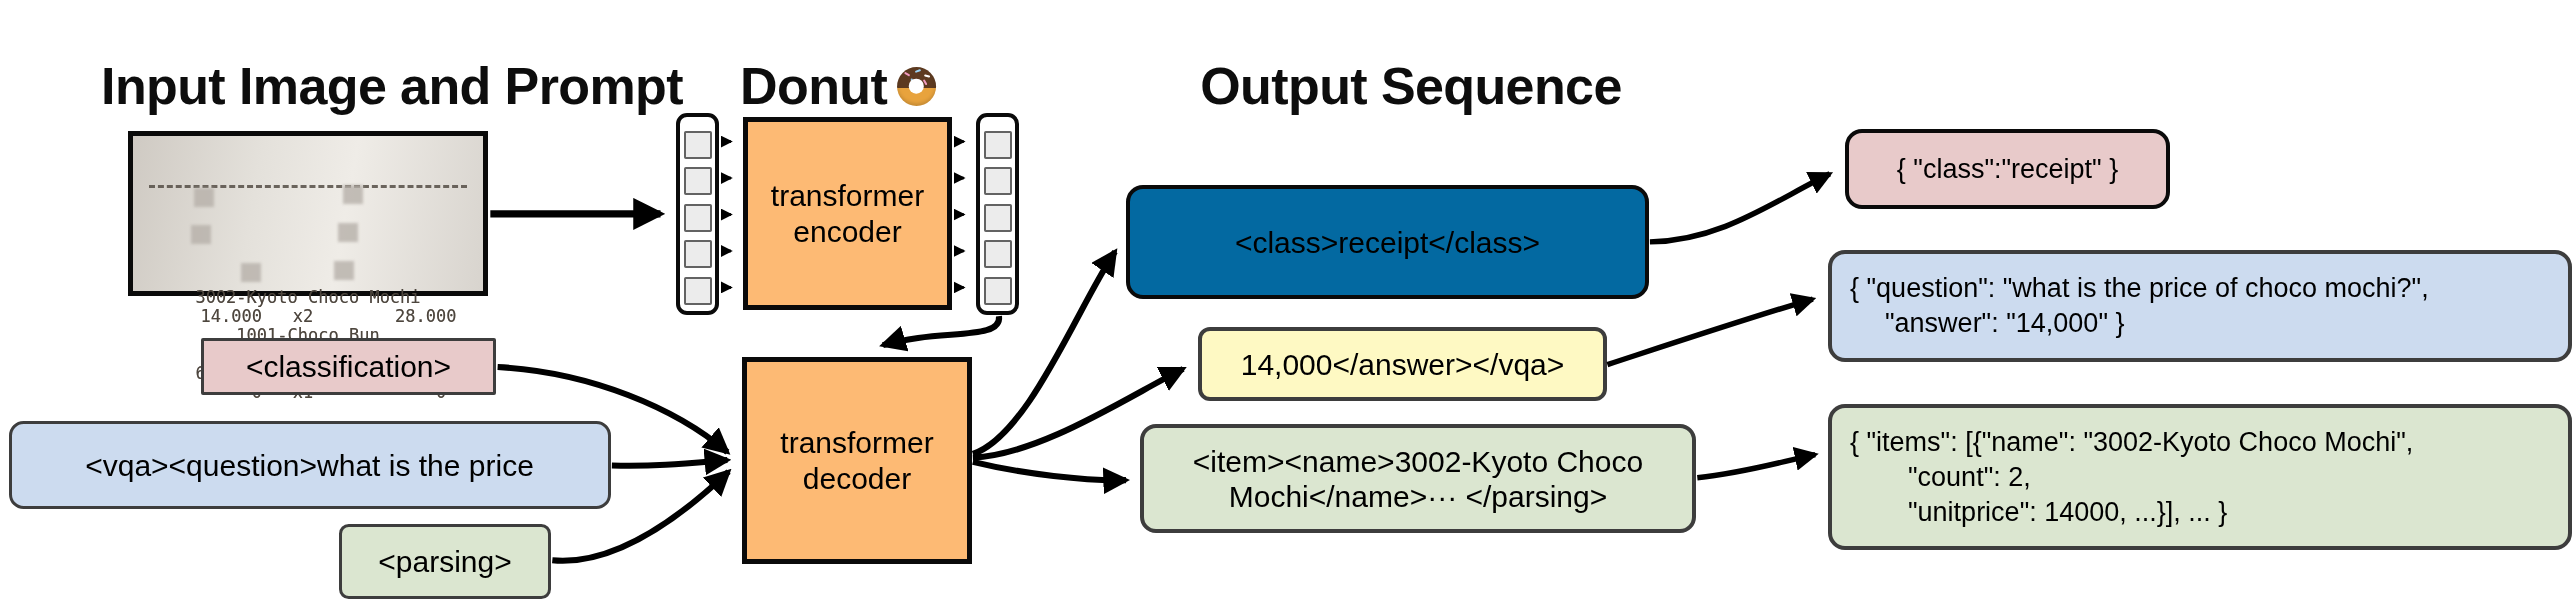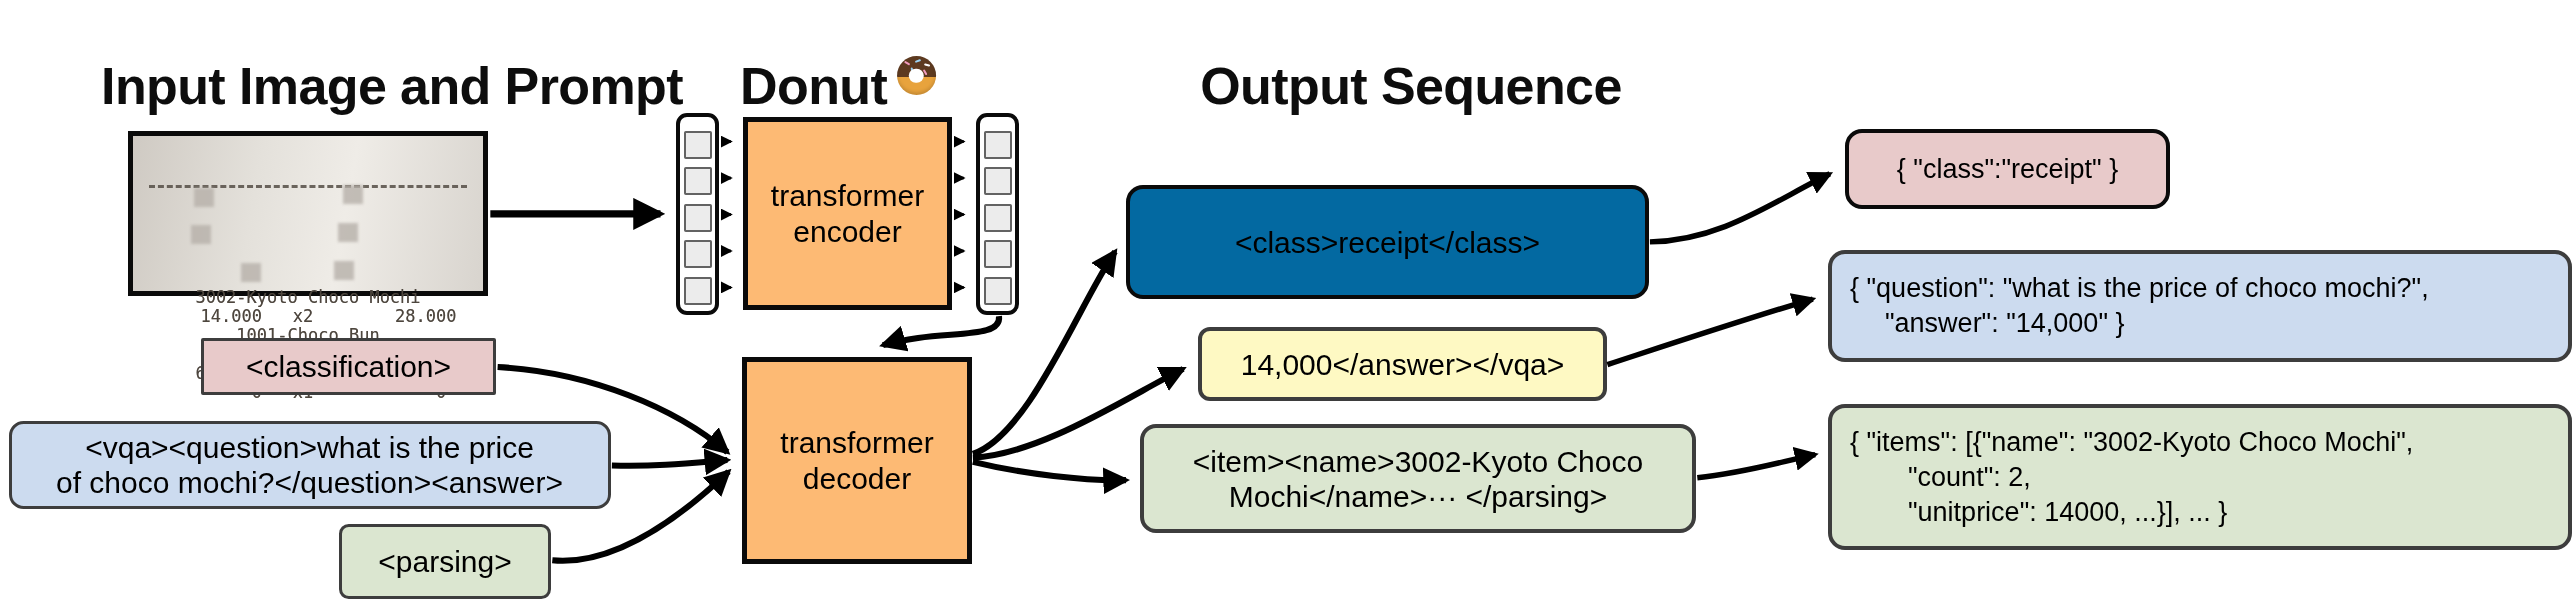--- a/index.html
+++ b/index.html
@@ -1,20 +1,20 @@
 <!DOCTYPE html>
 <html style="font-size:9.7px"><head>
 <meta charset="utf-8">
 <style>
   html,body{margin:0;padding:0;background:#fff;}
   #canvas{position:relative;width:2576px;height:612px;background:#fff;overflow:hidden;
           font-family:"Liberation Sans",sans-serif;color:#000;}
   .title{position:absolute;top:40px;transform:translateX(-50%);font-size:52px;font-weight:800;
          letter-spacing:-0.6px;white-space:nowrap;color:#0d0d0d;margin-top:16px;}
-  .donut-title{display:flex;gap:9.7px;}
+  .donut-title{display:flex;align-items:center;gap:9.7px;}
   
   .donut{position:relative;width:39px;height:39px;border-radius:50%;display:inline-block;
          background:linear-gradient(180deg,#5d3a20 0 54%,#e8a33d 54% 100%);box-shadow:inset 0 -2.4px 3.6px rgba(0,0,0,.15);}
   .donut i{position:absolute;width:14.6px;height:14.6px;background:#fff;border-radius:50%;
            top:50%;left:50%;transform:translate(-50%,-50%);}
   .donut s{position:absolute;width:5.5px;height:2.4px;border-radius:1.2px;}
   .donut s:nth-of-type(1){left:7.3px;top:6px;background:#f29bbf;transform:rotate(30deg);}
   .donut s:nth-of-type(2){left:18px;top:3.6px;background:#9cd4f5;transform:rotate(-20deg);}
   .donut s:nth-of-type(3){left:27px;top:8px;background:#fefefe;transform:rotate(15deg);}
   .donut s:nth-of-type(4){left:12px;top:13.4px;background:#9cd4f5;transform:rotate(80deg);}
@@ -112,21 +112,20 @@
   <div class="node sq-box layer" style="left:742px;top:357px;width:230px;height:207px">
     <div>transformer</div>
     <div>decoder</div>
   </div>
 
   <div class="node round layer" style="left:201px;top:338px;width:295px;height:57px;background:#e8caca;border:3.6px solid #3d3d3d;border-radius:2px">
     <div>&lt;classification&gt;</div>
   </div>
   <div class="node round layer" style="left:8.5px;top:421px;width:602px;height:88px;background:#ccdbef;border:3.6px solid #3d3d3d">
     <div>&lt;vqa&gt;&lt;question&gt;what is the price</div>
-    <div>of choco mochi?&lt;/question&gt;&lt;answer&gt;</div>
   </div>
   <div class="node round layer" style="left:339px;top:524px;width:212px;height:75px;background:#dbe6d0;border:3.6px solid #3d3d3d;border-radius:9.7px">
     <div>&lt;parsing&gt;</div>
   </div>
 
   <div class="node round b-black layer" style="left:1126px;top:185px;width:523px;height:114px;background:#0369a1;border-radius:17px">
     <div>&lt;class&gt;receipt&lt;/class&gt;</div>
   </div>
   <div class="node round b-dark layer" style="left:1198px;top:327px;width:409px;height:74px;background:#fef9c3;border-radius:12px">
     <div>14,000&lt;/answer&gt;&lt;/vqa&gt;</div>

